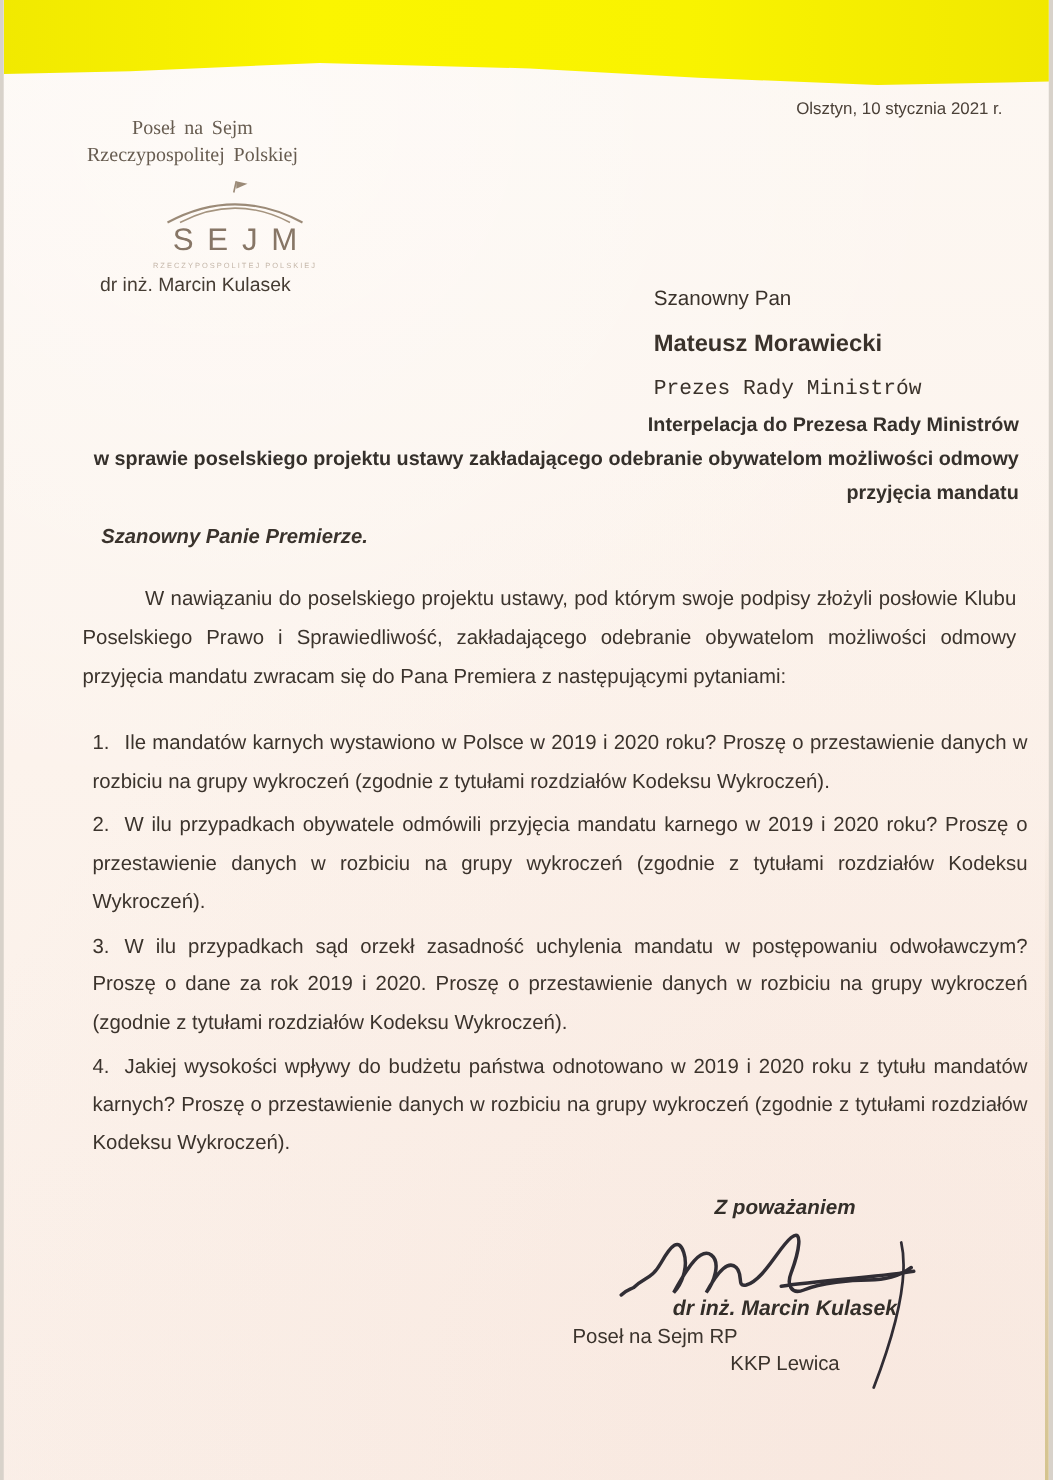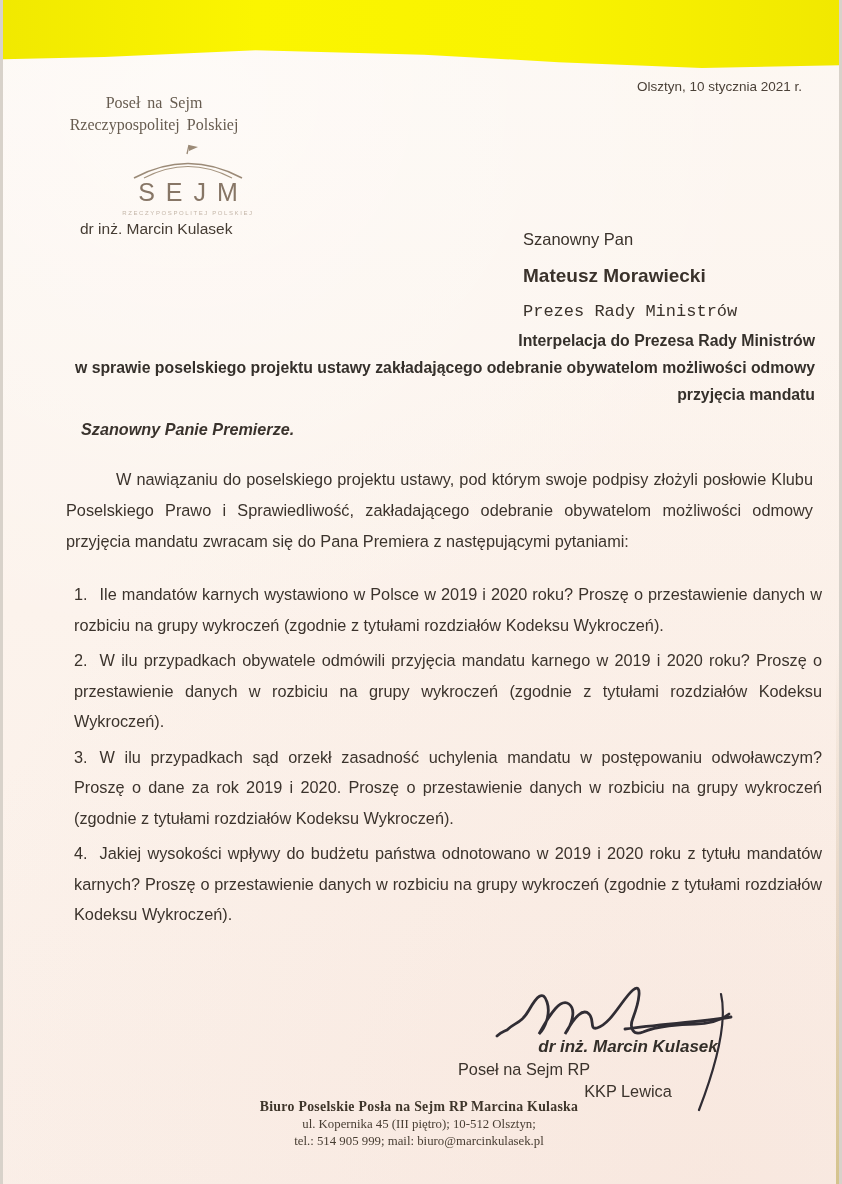--- a/index.html
+++ b/index.html
@@ -133,35 +133,31 @@
       <span class="q-num">2.</span><span>W ilu przypadkach obywatele odmówili przyjęcia mandatu karnego w 2019 i 2020 roku? Proszę o przestawienie danych w rozbiciu na grupy wykroczeń (zgodnie z tytułami rozdziałów Kodeksu Wykroczeń).</span>
     </div>
     <div class="q-item">
       <span class="q-num">3.</span><span>W ilu przypadkach sąd orzekł zasadność uchylenia mandatu w postępowaniu odwoławczym? Proszę o dane za rok 2019 i 2020. Proszę o przestawienie danych w rozbiciu na grupy wykroczeń (zgodnie z tytułami rozdziałów Kodeksu Wykroczeń).</span>
     </div>
     <div class="q-item">
       <span class="q-num">4.</span><span>Jakiej wysokości wpływy do budżetu państwa odnotowano w 2019 i 2020 roku z tytułu mandatów karnych? Proszę o przestawienie danych w rozbiciu na grupy wykroczeń (zgodnie z tytułami rozdziałów Kodeksu Wykroczeń).</span>
     </div>
   </div>
 
+  <div class="valediction">Z poważaniem</div>
 
   <svg class="signature-svg" viewBox="0 0 270 150" fill="none">
     <g stroke="#201d26" stroke-width="2.8" stroke-linecap="round" opacity="0.92">
       <path d="M12 64 C16 60 18 60 22 58 C30 50 36 52 44 38 C52 24 58 18 62 30 C66 42 60 56 54 62
                C66 40 76 26 84 32 C92 38 86 54 80 62 C90 44 98 36 104 42 C110 48 104 58 112 56
                C126 52 138 26 148 18 C158 10 154 30 148 46 C144 56 148 64 158 60
                C172 54 196 52 210 52 C224 52 236 48 244 42"></path>
       <path d="M140 57 C175 52 215 50 246 45"></path>
       <path d="M236 22 C242 48 234 86 214 138" stroke-width="2.2"></path>
     </g>
   </svg>
 
   <div class="signer-name">dr inż. Marcin Kulasek</div>
   <div class="signer-title">Poseł na Sejm RP</div>
   <div class="signer-club">KKP Lewica</div>
 
-  <div class="footer">
-    <div class="footer-name">Biuro Poselskie Posła na Sejm RP Marcina Kulaska</div>
-    <div class="footer-line">ul. Kopernika 45 (III piętro); 10-512 Olsztyn;</div>
-    <div class="footer-line">tel.: 514 905 999; mail: biuro@marcinkulasek.pl</div>
-  </div>
 
 </div>
 
 </body></html>

